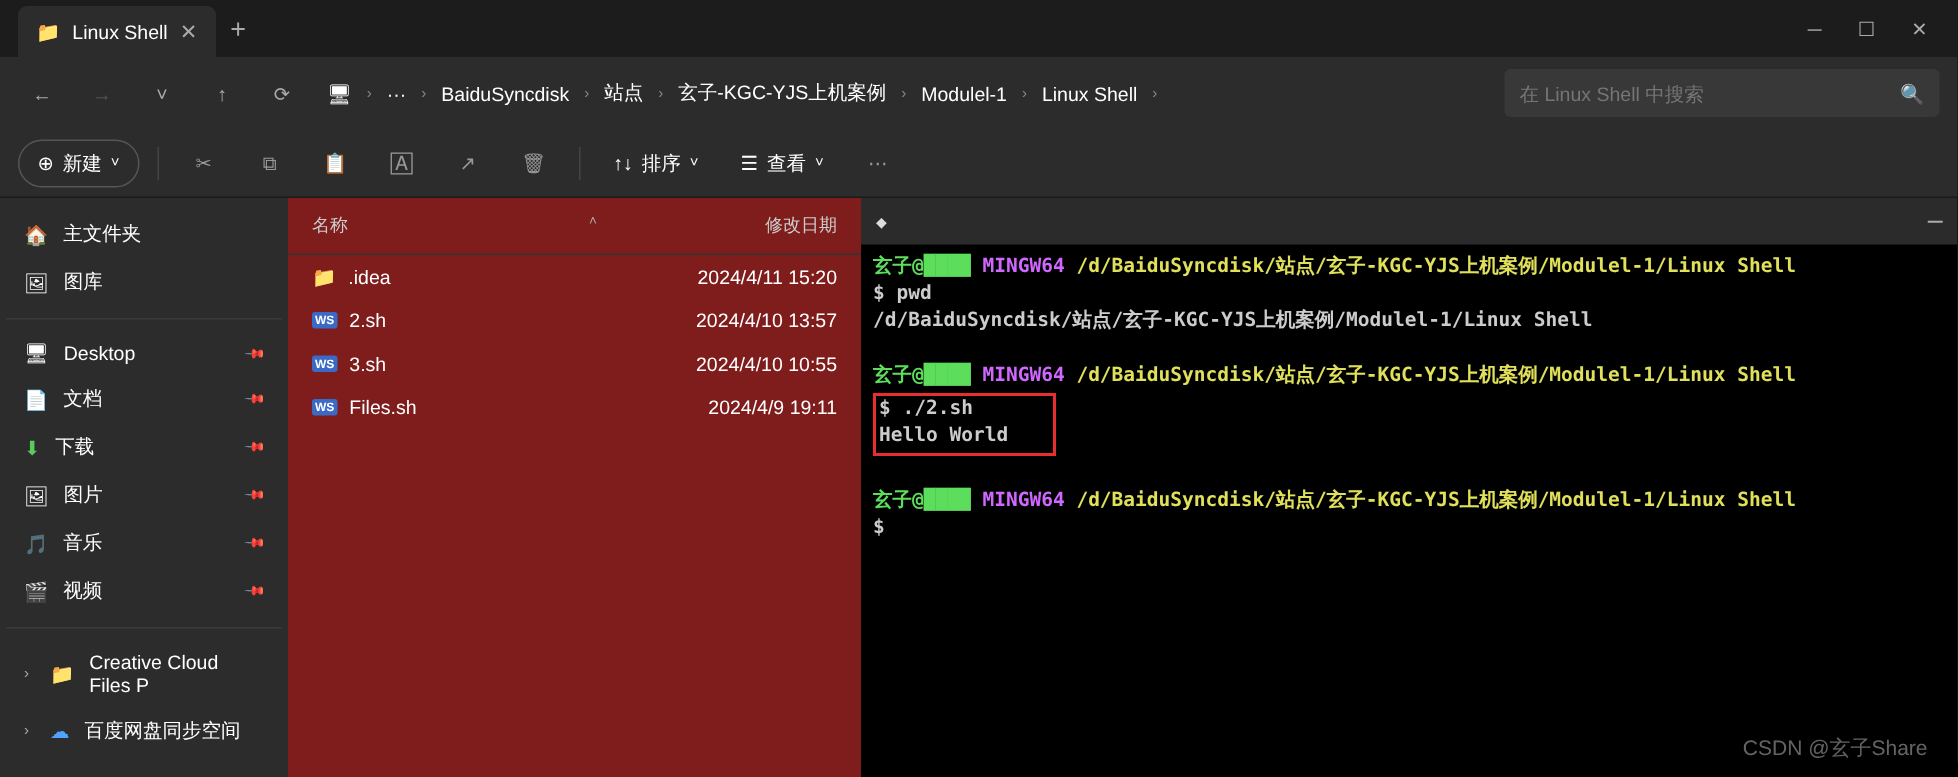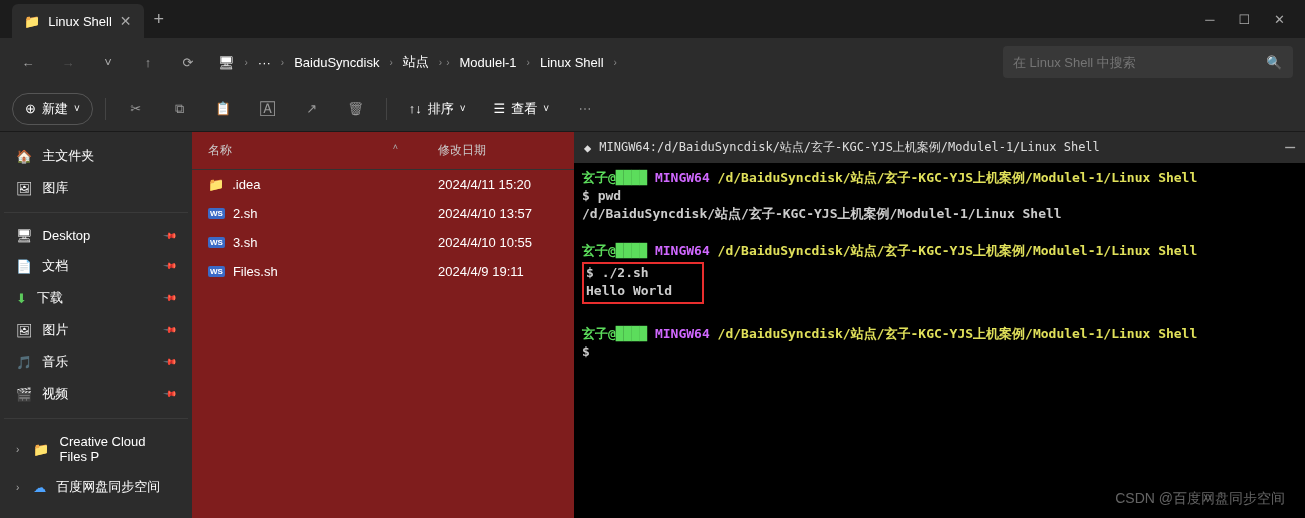--- a/index.html
+++ b/index.html
@@ -105,21 +105,21 @@
       background: #7f1d1d;
     }
     .file-header {
       display: flex;
       padding: 10px 16px;
       color: #ccc;
       font-size: 12px;
       border-bottom: 1px solid #333;
     }
     .col-name { flex: 1; }
-    .col-date { width: 120px; }
+    .col-date { width: 120px; text-align: right; }
     .file-row {
       display: flex;
       padding: 7px 16px;
       align-items: center;
       font-size: 13px;
     }
     .file-row .col-name { display: flex; align-items: center; gap: 8px; }
     .terminal {
       flex: 1;
       background: #000;
@@ -178,20 +178,21 @@
   <div class="nav-btn">⟳</div>
   <div class="breadcrumb">
     <span class="crumb">🖥</span>
     <span class="crumb-sep">›</span>
     <span class="crumb">···</span>
     <span class="crumb-sep">›</span>
     <span class="crumb">BaiduSyncdisk</span>
     <span class="crumb-sep">›</span>
     <span class="crumb">站点</span>
     <span class="crumb-sep">›</span>
+    <span class="crumb">玄子-KGC-YJS上机案例</span>
     <span class="crumb-sep">›</span>
     <span class="crumb">Modulel-1</span>
     <span class="crumb-sep">›</span>
     <span class="crumb">Linux Shell</span>
     <span class="crumb-sep">›</span>
   </div>
   <div class="search-box">
     <input placeholder="在 Linux Shell 中搜索" style="">
     <span class="search-icon">🔍</span>
   </div>
@@ -305,30 +306,29 @@
           <span class="ws-icon">WS</span>
           <span>Files.sh</span>
         </div>
       <div class="col-date">2024/4/9 19:11</div>
     </div>
   </div>
 
   <div class="terminal">
     <div class="term-title">
       <span>◆</span>
-      <span>MINGW64:/d/BaiduSyncdisk/站点/玄子-KGC-YJS上机案例/Modulel-1/Linux Shell</span>
       <span class="term-min">─</span>
     </div>
     <div class="term-body"><span class="term-green">玄子@</span><span class="term-green">████ </span><span class="term-purple">MINGW64</span> <span class="term-yellow">/d/BaiduSyncdisk/站点/玄子-KGC-YJS上机案例/Modulel-1/Linux Shell</span>
 <span>$ pwd</span>
 <span>/d/BaiduSyncdisk/站点/玄子-KGC-YJS上机案例/Modulel-1/Linux Shell</span>
 
 <span class="term-green">玄子@</span><span class="term-green">████ </span><span class="term-purple">MINGW64</span> <span class="term-yellow">/d/BaiduSyncdisk/站点/玄子-KGC-YJS上机案例/Modulel-1/Linux Shell</span>
 <span class="red-box"><span>$ ./2.sh</span>
 <span>Hello World</span></span>
 
 <span class="term-green">玄子@</span><span class="term-green">████ </span><span class="term-purple">MINGW64</span> <span class="term-yellow">/d/BaiduSyncdisk/站点/玄子-KGC-YJS上机案例/Modulel-1/Linux Shell</span>
 <span>$</span></div>
   </div>
 
 </div>
 
-<div class="watermark">CSDN @百度网盘同步空间</div>
+<div class="watermark">CSDN @玄子Share</div>
 
 </body></html>

